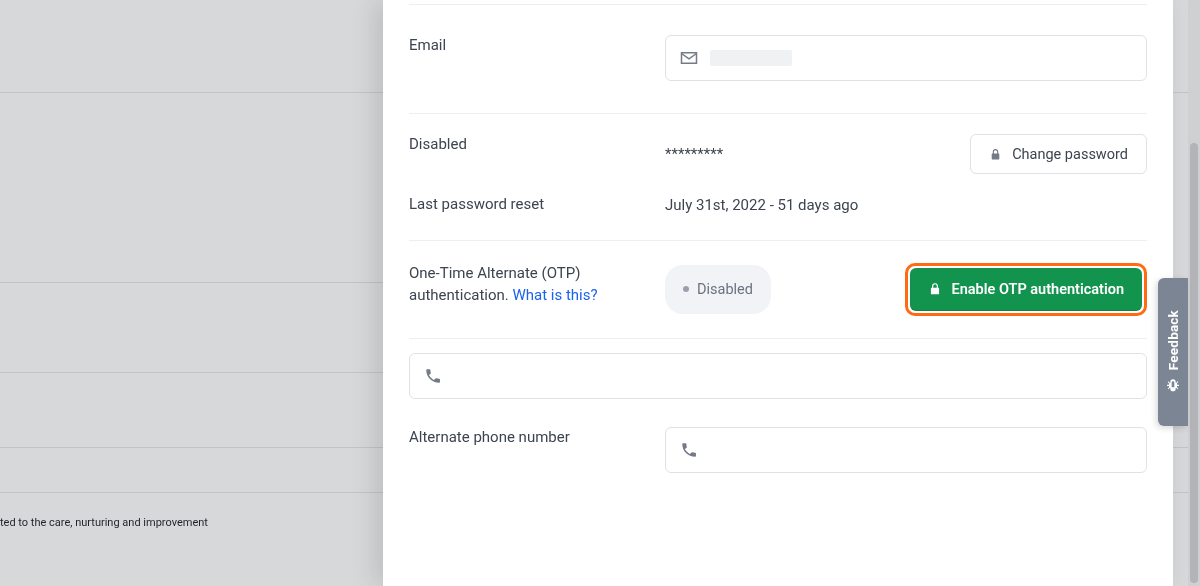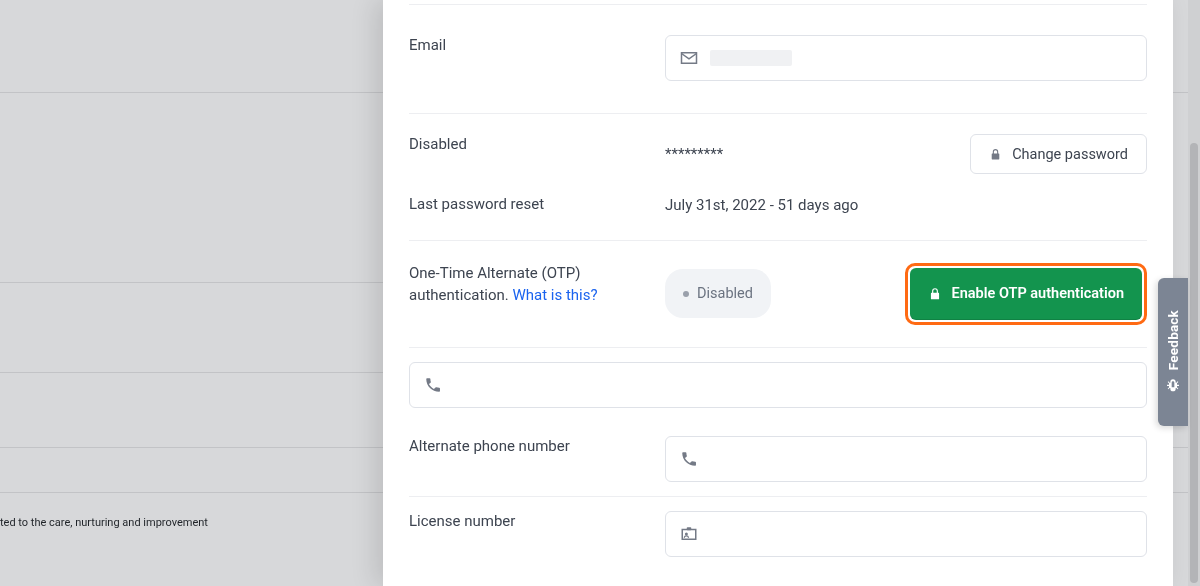--- a/index.html
+++ b/index.html
@@ -76,21 +76,21 @@
     display:inline-flex; align-items:center; gap:10px;
     height:40px; padding:0 18px; border-radius:6px;
     font-size:14.5px; cursor:pointer; white-space:nowrap;
   }
   .btn-outline { border:1px solid #dfe2e8; background:#fff; color:#3d4450; }
   .btn-outline .ic svg { width:13px; height:13px; display:block; }
   .btn-outline .ic { color:#747a86; }
   .btn-green {
     border:none; background:#13944e; color:#fff; font-weight:600;
     box-shadow:inset 0 -1px 0 rgba(0,0,0,0.12);
-    height:52px;
+    height:43px;
   }
   .btn-green .ic svg { width:14px; height:14px; display:block; }
 
   .pill {
     display:inline-flex; align-items:center; gap:8px;
     background:#f1f3f6; color:#6b7380;
     border-radius:18px; padding:16px 18px; font-size:14.5px;
   }
   .pill .dot { width:6px; height:6px; border-radius:50%; background:#9aa0ab; }
 
@@ -226,36 +226,20 @@
         <span class="ic">
           <svg viewBox="0 0 24 24" fill="currentColor">
               <path d="M6.6 10.8c1.4 2.8 3.8 5.2 6.6 6.6l2.2-2.2c.3-.3.7-.4 1.1-.3 1.2.4 2.5.6 3.8.6.6 0 1 .5 1 1V20c0 .6-.5 1-1 1C10.6 21 3 13.4 3 4c0-.6.5-1 1-1h3.5c.6 0 1 .5 1 1 0 1.3.2 2.6.6 3.8.1.4 0 .8-.3 1.1L6.6 10.8z"></path>
             </svg>
         </span>
         <span class="val"></span>
       </div>
     </div>
   </div>
 
-  <div class="row license">
-    <div class="label">License number</div>
-    <div class="value">
-      <div class="text-input">
-        <span class="ic">
-          <svg viewBox="0 0 24 24" fill="currentColor">
-              <path d="M3 6h18v13H3z" fill="none" stroke="currentColor" stroke-width="2"></path>
-              <rect x="9" y="3" width="6" height="4" rx="1"></rect>
-              <circle cx="8.5" cy="12" r="2"></circle>
-              <path d="M5.5 17c.4-1.6 1.8-2.5 3-2.5s2.6.9 3 2.5" fill="none" stroke="currentColor" stroke-width="1.6"></path>
-            </svg>
-        </span>
-        <span class="val"></span>
-      </div>
-    </div>
-  </div>
 
 </div>
 
 <div class="feedback-tab">
   <span class="vtxt" style="transform:rotate(180deg);">Feedback</span>
   <span class="bug">
     <svg viewBox="0 0 24 24" fill="currentColor">
         <path d="M12 4a4 4 0 0 1 4 4v1h1l2-2 1 1-2 2v2h3v2h-3v2l2 2-1 1-2-2h-1v1a4 4 0 0 1-8 0v-1H7l-2 2-1-1 2-2v-2H3v-2h3v-2L4 8l1-1 2 2h1V8a4 4 0 0 1 4-4zm-2 6v7a2 2 0 1 0 4 0v-7h-4z"></path>
       </svg>
   </span>

